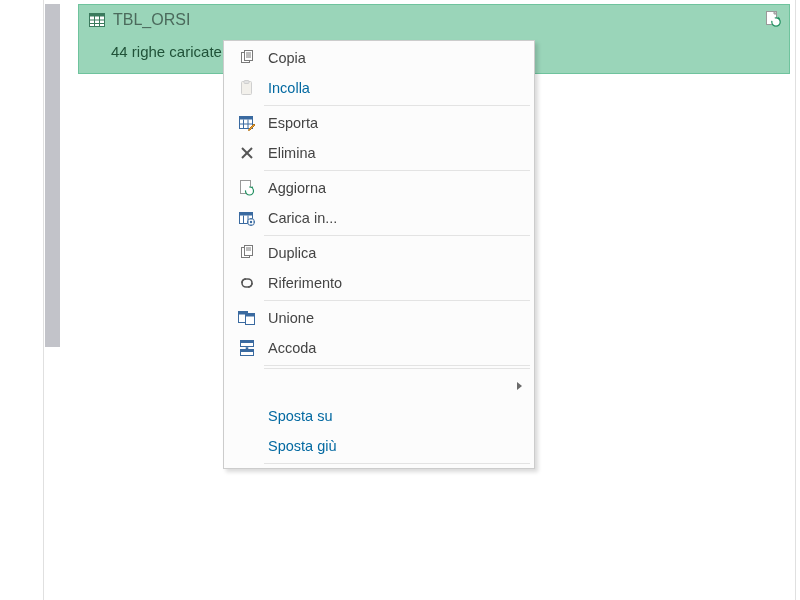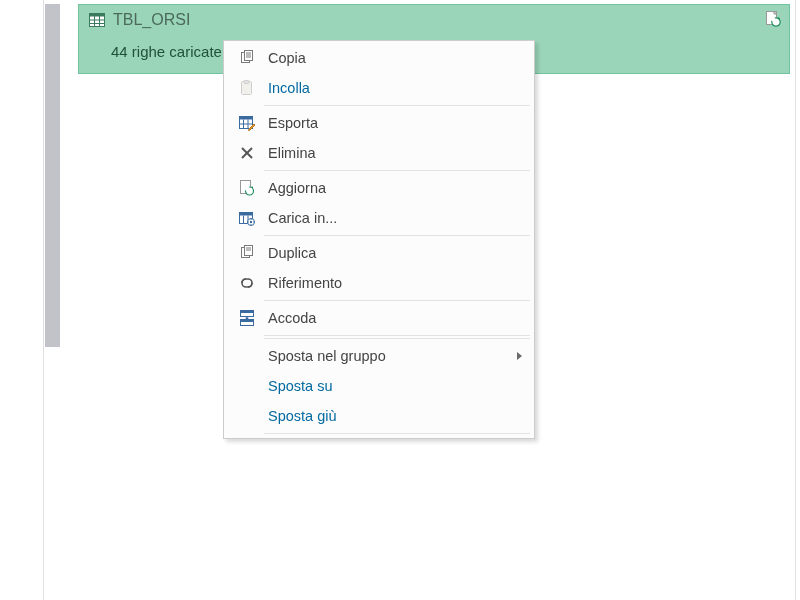--- a/index.html
+++ b/index.html
@@ -252,20 +252,31 @@
       <svg width="16" height="14" viewBox="0 0 16 14">
         <path d="M3 7 a4 4 0 0 1 4 -4 h2 a4 4 0 0 1 0 8" fill="none" stroke="#555" stroke-width="1.6"></path>
         <path d="M13 7 a4 4 0 0 1 -4 4 h-2 a4 4 0 0 1 0 -8" fill="none" stroke="#555" stroke-width="1.6"></path>
       </svg>
     </span>
     <span class="label">Riferimento</span>
   </div>
 
   <div class="menu-sep"></div>
 
+  <div class="menu-item">
+    <span class="icon-slot">
+      <svg width="18" height="14" viewBox="0 0 18 14">
+        <rect x="0.5" y="0.5" width="9" height="11" fill="#fff" stroke="#3a6aa0"></rect>
+        <rect x="0.5" y="0.5" width="9" height="3" fill="#3a6aa0"></rect>
+        <rect x="7.5" y="2.5" width="9" height="11" fill="#fff" stroke="#3a6aa0"></rect>
+        <rect x="7.5" y="2.5" width="9" height="3" fill="#3a6aa0"></rect>
+      </svg>
+    </span>
+    <span class="label">Unione</span>
+  </div>
 
   <div class="menu-item">
     <span class="icon-slot">
       <svg width="16" height="16" viewBox="0 0 16 16">
         <rect x="1.5" y="0.5" width="13" height="6" fill="#fff" stroke="#3a6aa0"></rect>
         <rect x="1.5" y="0.5" width="13" height="2.5" fill="#3a6aa0"></rect>
         <rect x="1.5" y="9.5" width="13" height="6" fill="#fff" stroke="#3a6aa0"></rect>
         <rect x="1.5" y="9.5" width="13" height="2.5" fill="#3a6aa0"></rect>
         <line x1="8" y1="6.5" x2="8" y2="9.5" stroke="#3a6aa0" stroke-width="1.4"></line>
         <polygon points="8,9.8 6,7.8 10,7.8" fill="#3a6aa0"></polygon>
@@ -274,21 +285,20 @@
     <span class="label">Accoda</span>
   </div>
 
   <div class="menu-sep"></div>
 
 
   <div class="menu-sep"></div>
 
   <div class="menu-item">
     <span class="icon-slot"></span>
-    <span class="label">Sposta nel gruppo</span>
     <span class="submenu-arrow"></span>
   </div>
 
   <div class="menu-item disabled">
     <span class="icon-slot"></span>
     <span class="label">Sposta su</span>
   </div>
 
   <div class="menu-item disabled">
     <span class="icon-slot"></span>

